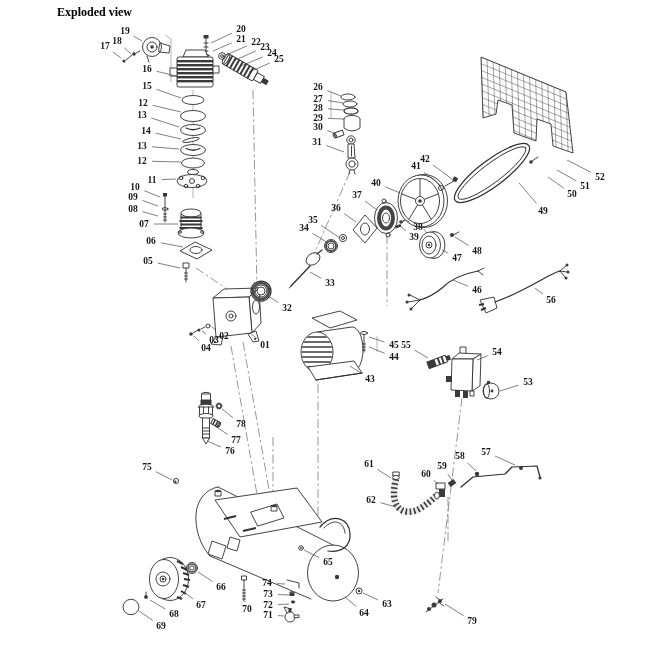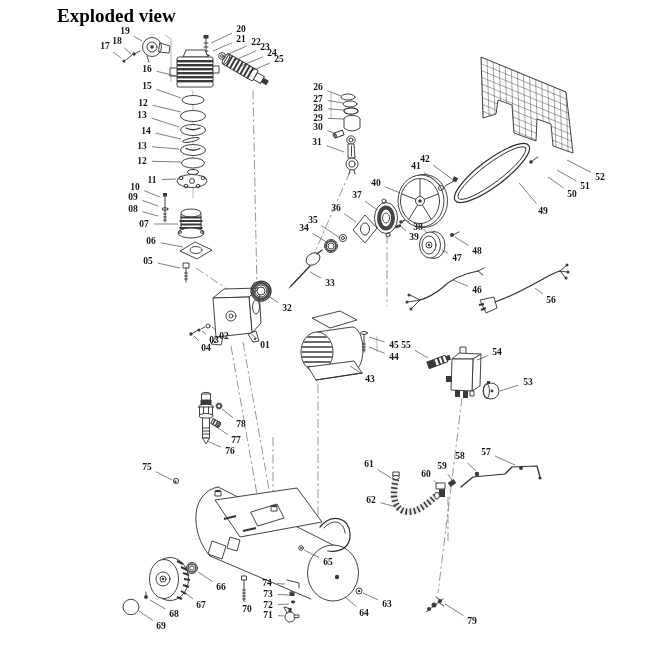--- a/index.html
+++ b/index.html
@@ -1,18 +1,18 @@
 <!DOCTYPE html>
 <html><head>
 <meta charset="utf-8">
 <style>
   html,body { margin:0; padding:0; background:#fff; }
   .canvas { position:relative; width:661px; height:661px; background:#ffffff; overflow:hidden;
             font-family:"Liberation Serif","DejaVu Serif",serif; }
-  .title { position:absolute; left:57px; top:5px; font-weight:bold; font-size:19px; color:#000; }
+  .title { position:absolute; left:57px; top:5px; font-weight:bold; font-size:12px; color:#000; }
   svg.diagram { position:absolute; left:0; top:0; }
   .p  { fill:none; stroke:#2f2f2f; stroke-width:0.9; stroke-linejoin:round; stroke-linecap:round; }
   .pw { fill:#ffffff; stroke:#2f2f2f; stroke-width:0.9; stroke-linejoin:round; }
   .p2 { fill:none; stroke:#2f2f2f; stroke-width:1.25; stroke-linejoin:round; stroke-linecap:round; }
   .d  { fill:#3a3a3a; stroke:none; }
   .cl { fill:none; stroke:#6a6a6a; stroke-width:0.7; stroke-dasharray:9 3 2.5 3; }
   .thin { stroke:#7a7a7a; stroke-width:0.55; fill:none; }
   .grid { stroke:#4a4a4a; stroke-width:0.5; }
   .leader { stroke:#3a3a3a; stroke-width:0.65; }
   .plabel { font-family:"Liberation Serif","DejaVu Serif",serif; font-size:9.5px; font-weight:600;

